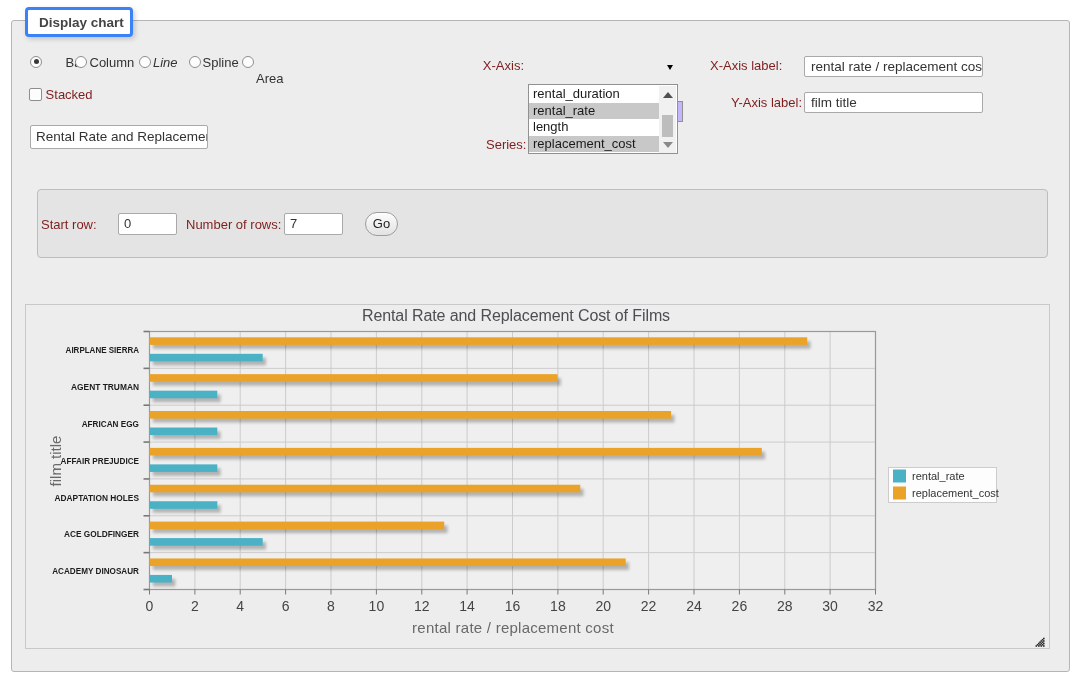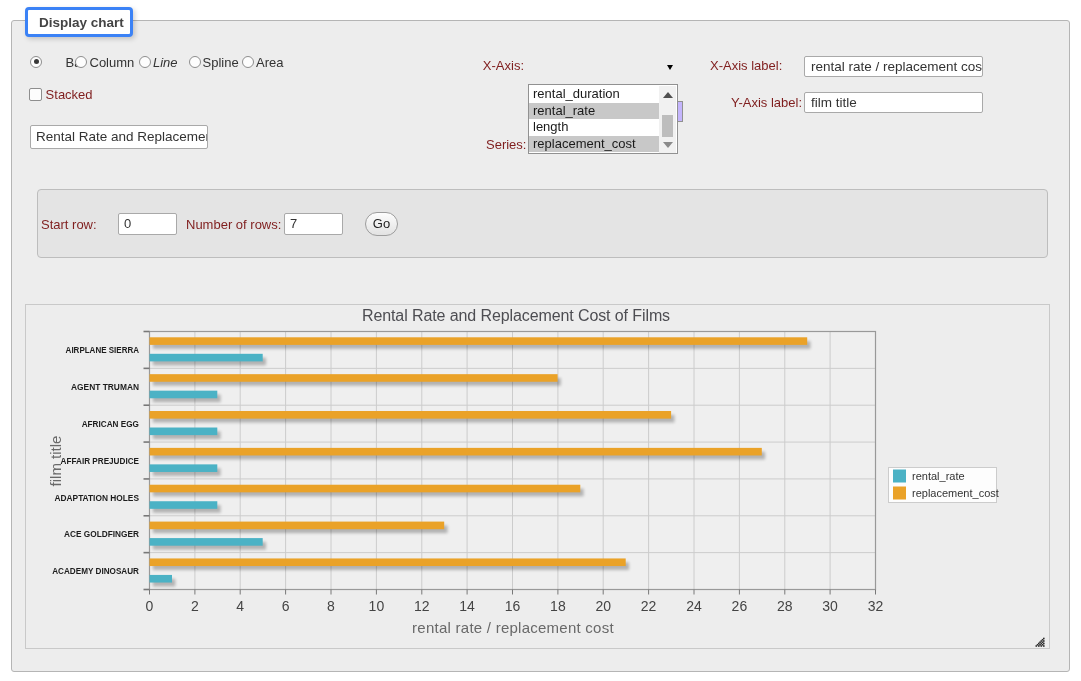--- a/index.html
+++ b/index.html
@@ -54,21 +54,21 @@
 
 <span class="abs radio sel" style="left:30px;top:55.5px;"></span>
 <span class="abs rlbl" style="left:45.5px;top:56px;padding-left:20px;">Bar</span>
 <span class="abs radio" style="left:74.5px;top:55.5px;"></span>
 <span class="abs rlbl" style="left:89.5px;top:56px;">Column</span>
 <span class="abs radio" style="left:138.5px;top:55.5px;"></span>
 <span class="abs rlbl" style="left:153px;top:56px;font-style:italic;">Line</span>
 <span class="abs radio" style="left:188.5px;top:55.5px;"></span>
 <span class="abs rlbl" style="left:202.5px;top:56px;">Spline</span>
 <span class="abs radio" style="left:241.5px;top:55.5px;"></span>
-<span class="abs rlbl" style="left:256px;top:56px;">Area</span>
+<span class="abs rlbl" style="left:256px;top:72px;">Area</span>
 <div class="abs lbl" id="checkrow"><span class="checkbox"></span>&nbsp;Stacked</div>
 <div class="abs tinput" id="titleinput">Rental Rate and Replacement Cost of Films</div>
 
 <div class="abs lbl" id="xaxislbl">X-Axis:</div>
 <div class="abs" id="select">title</div>
 <div class="abs" id="selarrow"></div>
 
 <div class="abs" id="listbox">
   <div class="opt" style="margin-top:1px;">rental_duration</div>
   <div class="opt sel">rental_rate</div>

